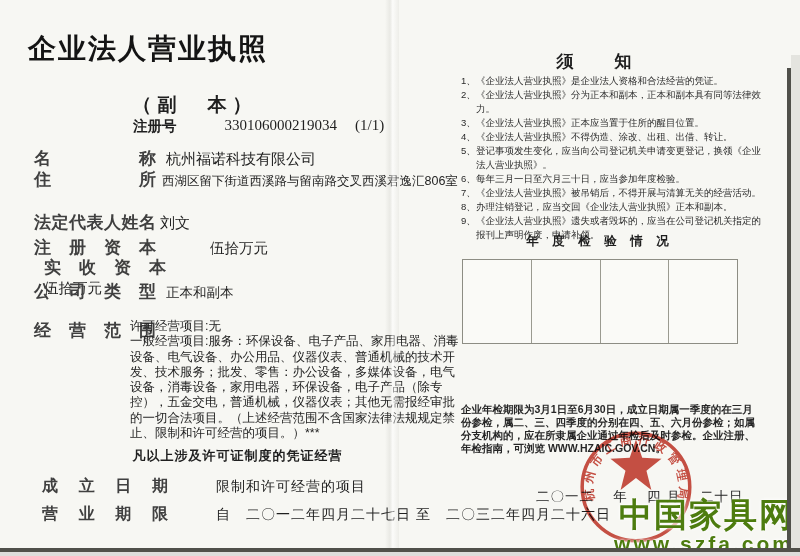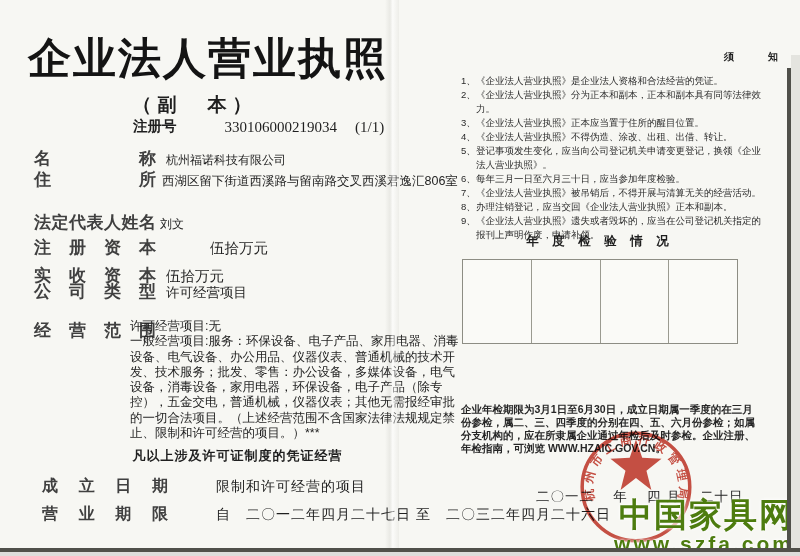--- a/index.html
+++ b/index.html
@@ -6,40 +6,40 @@
   html,body { width:800px; height:556px; overflow:hidden; }
   .page {
     position:relative; width:800px; height:556px;
     background:#f7f7f3; color:#1f1f1f;
     font-family:"Liberation Sans", sans-serif;
     overflow:hidden;
   }
   .abs { position:absolute; }
 
   
-  .license-title { left:28px; top:30px; width:360px; font-size:43px; font-weight:bold; letter-spacing:2px; white-space:nowrap; color:#141414; }
+  .license-title { left:28px; top:30px; width:360px; font-size:28px; font-weight:bold; letter-spacing:2px; white-space:nowrap; color:#141414; }
   .license-subtitle { left:0; top:92px; width:390px; text-align:center; font-size:19px; font-weight:bold; letter-spacing:6px; }
-  .reg-row { left:133px; top:117px; display:flex; align-items:flex-end; font-size:14.5px; white-space:nowrap; }
+  .reg-row { left:133px; top:117px; display:flex; align-items:flex-start; font-size:14.5px; white-space:nowrap; }
   .reg-label { font-weight:bold; }
   .reg-no { margin-left:48px; font-family:"Liberation Serif", serif; font-size:15px; }
   .page-no { margin-left:18px; font-family:"Liberation Serif", serif; font-size:15px; }
 
   .frow { position:absolute; left:34px; display:flex; align-items:baseline; white-space:nowrap; }
   .lbl { display:inline-block; width:122px; font-size:17px; font-weight:bold;
          text-align:justify; text-align-last:justify; text-justify:inter-ideograph; color:#404040; }
-  .val { margin-left:10px; font-size:12px; }
+  .val { margin-left:10px; font-size:15px; }
   .val-small { margin-left:6px; font-size:12.5px; }
 
   .scope-block { left:130px; top:319px; width:332px; font-size:12.5px; line-height:15.3px; }
   .cert-note { left:55px; top:447px; width:365px; text-align:center; font-size:13px; font-weight:bold; letter-spacing:1px; }
   .frow-bottom .lbl { width:126px; font-size:16px; }
   .frow-bottom .val { margin-left:48px; font-size:14px; letter-spacing:1px; }
 
   
-  .notice-title { left:410px; top:50px; width:380px; text-align:right; font-size:10px; font-weight:bold; letter-spacing:12px; }
+  .notice-title { left:410px; top:50px; width:380px; text-align:center; font-size:17px; font-weight:bold; letter-spacing:12px; }
   .notice-list { left:461px; top:74px; width:302px; font-size:9.5px; line-height:14px; color:#2a2a2a; }
   .notice-item { display:flex; }
   .notice-item .num { width:15px; flex:none; }
   .notice-item .txt { flex:1; }
 
   .annual-title { left:410px; top:233px; width:380px; text-align:center; font-size:12.5px; font-weight:bold; letter-spacing:5px; }
   .annual-table { left:462px; top:259px; width:276px; height:85px; display:flex; border:1.5px solid #8d8d84; background:rgba(255,255,255,0.35); }
   .annual-cell { flex:1; border-left:1px solid #9a9a90; }
   .annual-cell:first-child { border-left:none; }
 
@@ -84,27 +84,27 @@
     <span class="val-small">西湖区留下街道西溪路与留南路交叉西溪君逸汇806室</span>
   </div>
   <div class="abs frow" style="top:211px;">
     <span class="lbl">法定代表人姓名</span>
     <span class="val" style="margin-left:4px;">刘文</span>
   </div>
   <div class="abs frow" style="top:236px;gap:44px;">
     <span class="lbl">注册资本</span>
     <span class="val" style="font-size:14.5px;">伍拾万元</span>
   </div>
-  <div class="abs frow" style="top:264px;">
+  <div class="abs frow" style="top:256px;flex-direction:column;">
     <span class="lbl">实收资本</span>
     <span class="val" style="font-size:14.5px;">伍拾万元</span>
   </div>
   <div class="abs frow" style="top:280px;">
     <span class="lbl">公司类型</span>
-    <span class="val" style="font-size:13.5px;">许可经营项目</span>
+    <span class="val" style="font-size:13.5px;">正本和副本</span>
   </div>
   <div class="abs frow" style="top:319px;">
     <span class="lbl">经营范围</span>
   </div>
   <div class="abs scope-block">
     <div>许可经营项目:无</div>
     <div>一般经营项目:服务：环保设备、电子产品、家用电器、消毒设备、电气设备、办公用品、仪器仪表、普通机械的技术开发、技术服务；批发、零售：办公设备，多媒体设备，电气设备，消毒设备，家用电器，环保设备，电子产品（除专控），五金交电，普通机械，仪器仪表；其他无需报经审批的一切合法项目。（上述经营范围不含国家法律法规规定禁止、限制和许可经营的项目。）***</div>
   </div>
 
   <div class="abs cert-note">凡以上涉及许可证制度的凭证经营</div>

